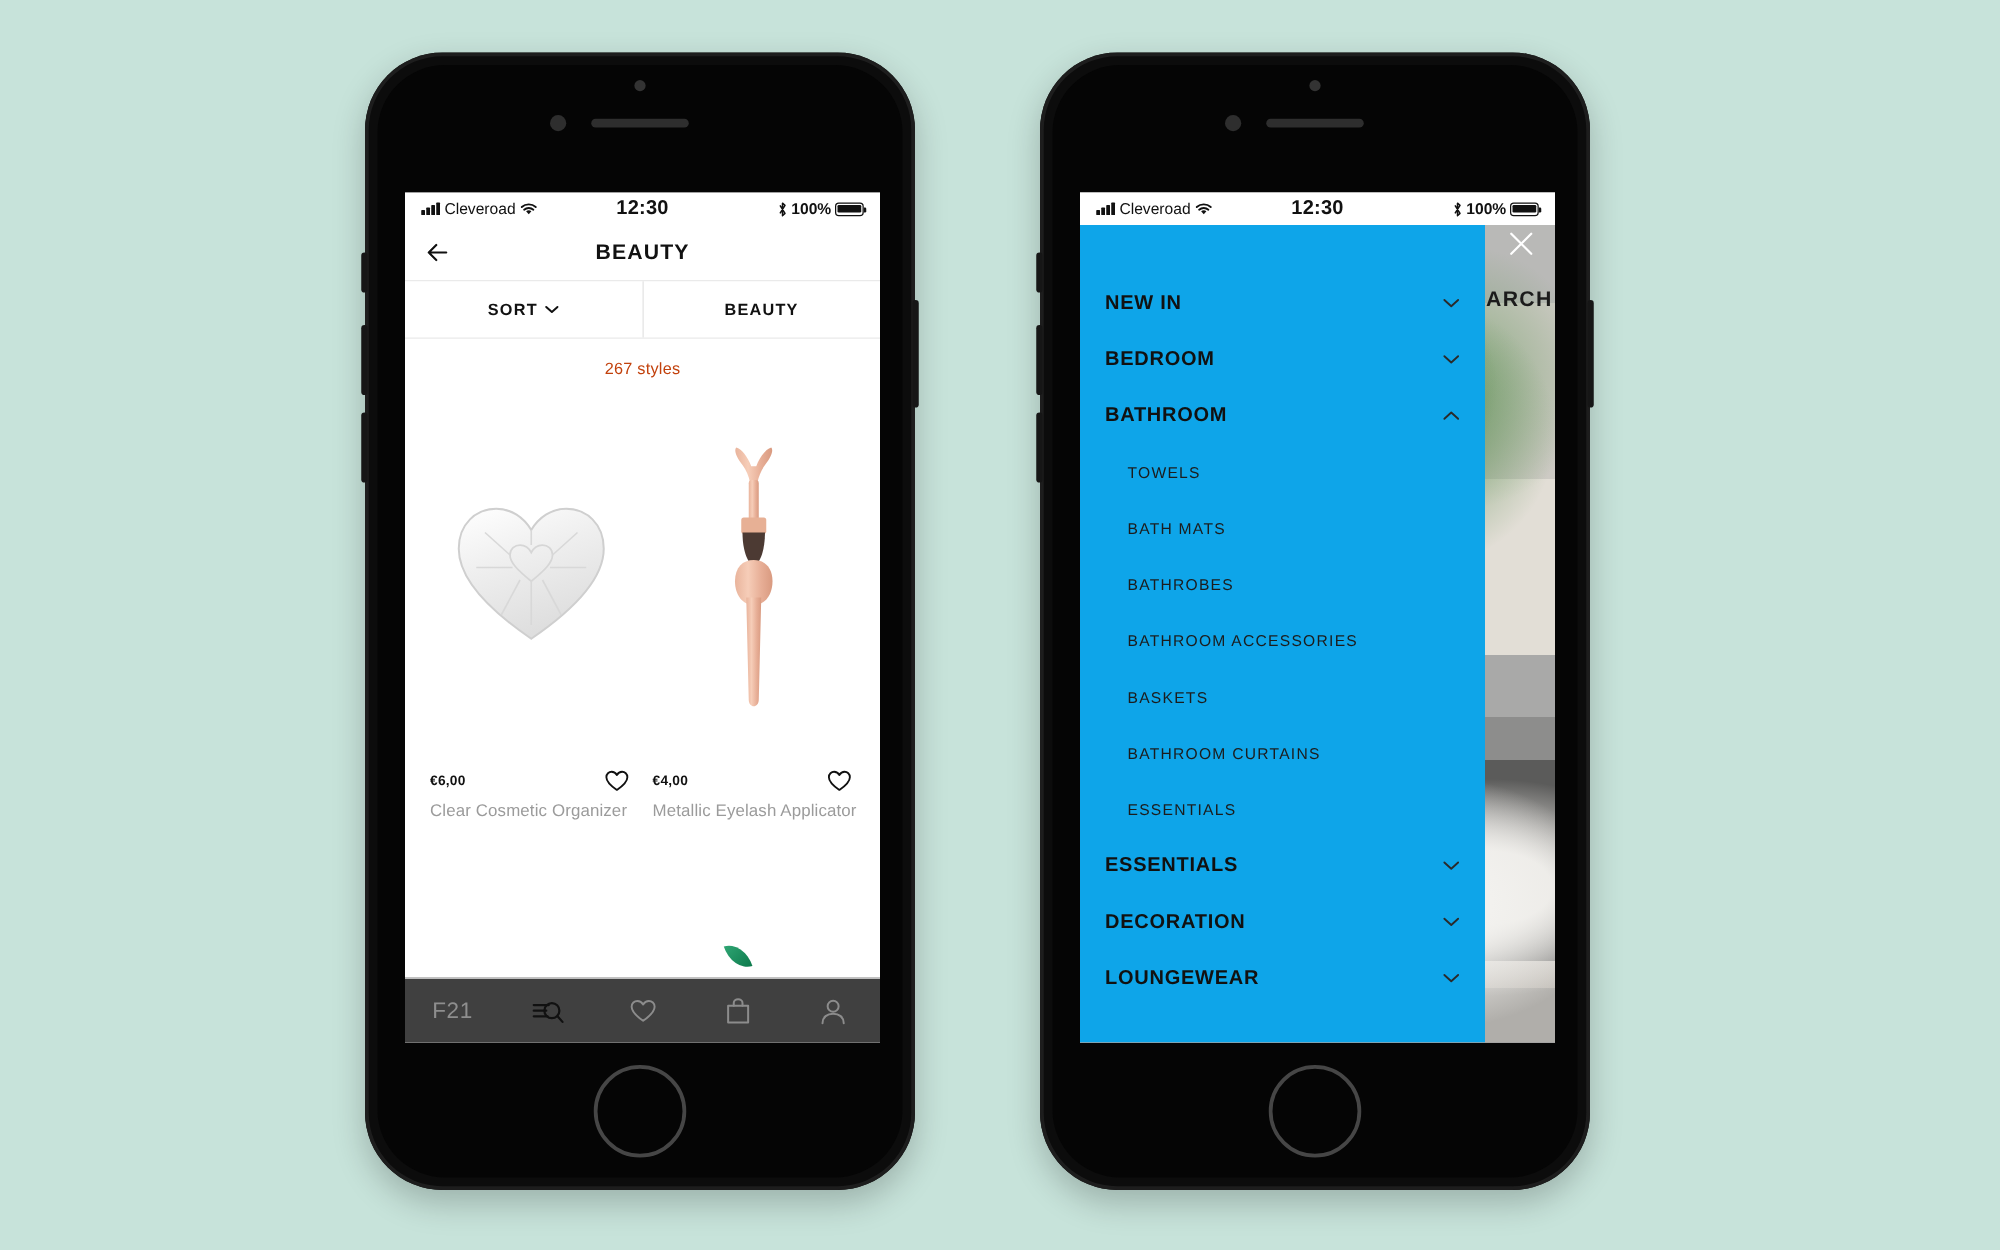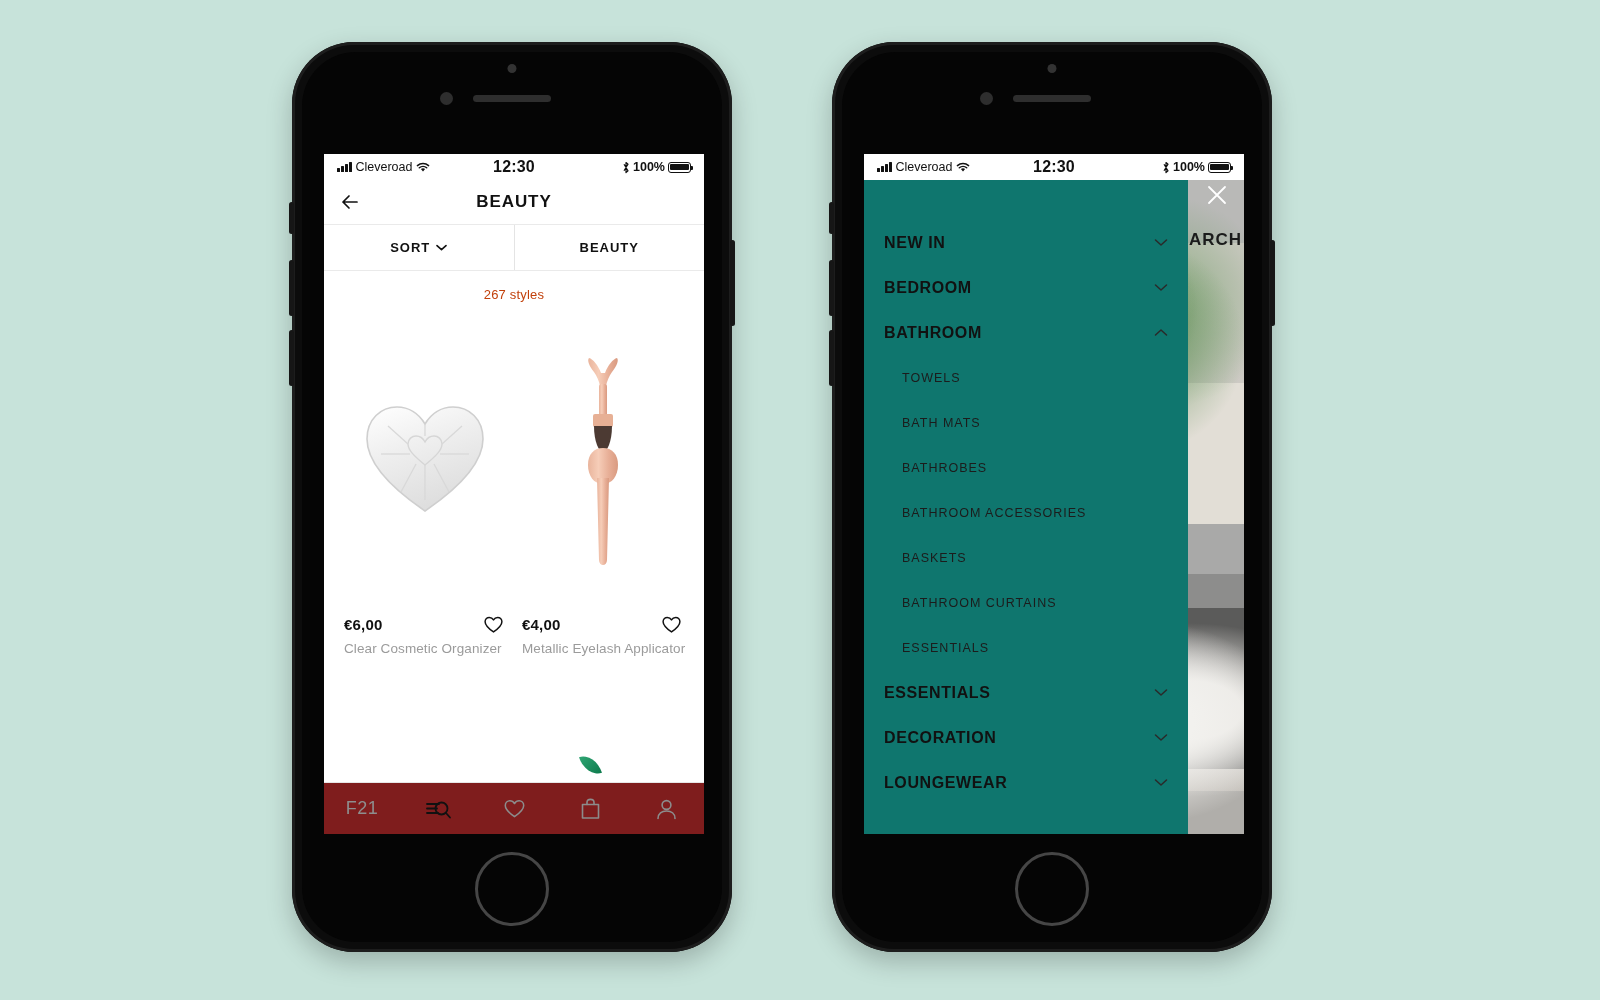--- a/index.html
+++ b/index.html
@@ -120,39 +120,39 @@
   .cell { flex:1; min-width:0; }
   .ph-img { height:300px; display:flex; align-items:center; justify-content:center; }
 
   .heart-organizer { width:128px; height:118px; position:relative; }
   .eyelash-tool { width:46px; height:220px; position:relative; }
 
   .price-row {
     display:flex; align-items:center; justify-content:space-between;
     padding:0 10px 0 8px; margin-top:6px;
   }
-  .price { font-size:15px; font-weight:bold; color:#111; letter-spacing:.2px; }
+  .price { font-size:11px; font-weight:bold; color:#111; letter-spacing:.2px; }
   .wish-heart { width:21px; height:21px; cursor:pointer; }
   .prod-name {
     padding:6px 8px 0; font-size:13.5px; color:#9b9b9b; letter-spacing:.1px;
     white-space:nowrap;
   }
 
   .leaf-peek {
     position:absolute; left:258px; bottom:58px;
     width:17px; height:22px;
     background:linear-gradient(150deg,#2fa573,#0d7a4c);
     border-radius:0 100% 0 100%;
     transform:rotate(-18deg);
   }
 
   
   .tabbar {
     position:absolute; left:0; right:0; bottom:0; height:52px;
-    border-top:1px solid #e6e6e6; background:#7f1d1d;
+    border-top:1px solid #e6e6e6; background:#404040;
     display:flex; align-items:center;
   }
   .tab {
     flex:1; display:flex; align-items:center; justify-content:center;
     cursor:pointer; height:100%;
   }
   .tab-f21 { font-size:18px; color:#8e8e8e; letter-spacing:.5px; }
 
   
   .bg-layer { position:absolute; inset:0; background:#fff; }
@@ -182,21 +182,21 @@
   }
   .bg-search-word {
     position:absolute; right:2px; top:76px;
     font-size:17px; font-weight:bold; letter-spacing:1px; color:#1b1b1b;
     z-index:4;
   }
 
   
   .drawer {
     position:absolute; left:0; top:26px; bottom:0; width:324px;
-    background:#0f766e; z-index:6; overflow:hidden; padding-top:40px;
+    background:#0ea5e9; z-index:6; overflow:hidden; padding-top:40px;
   }
   .menu-row {
     display:flex; align-items:center; justify-content:space-between;
     padding:0 20px; height:45px; cursor:pointer;
   }
   .menu-label {
     font-size:16px; font-weight:bold; letter-spacing:.6px; color:#111;
   }
   .chev { width:14px; height:9px; flex:none; }
   .sub-row {

